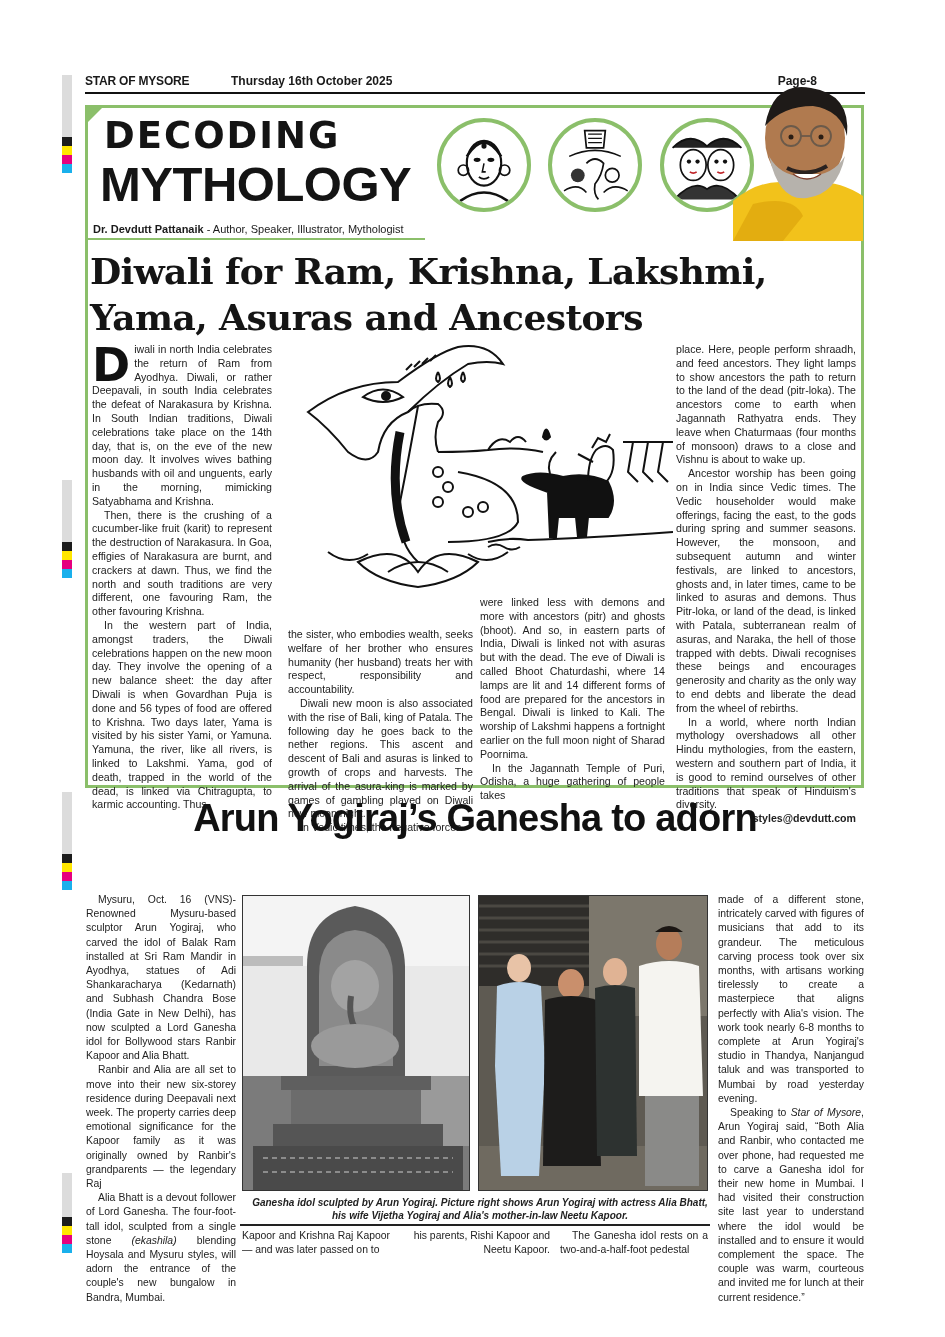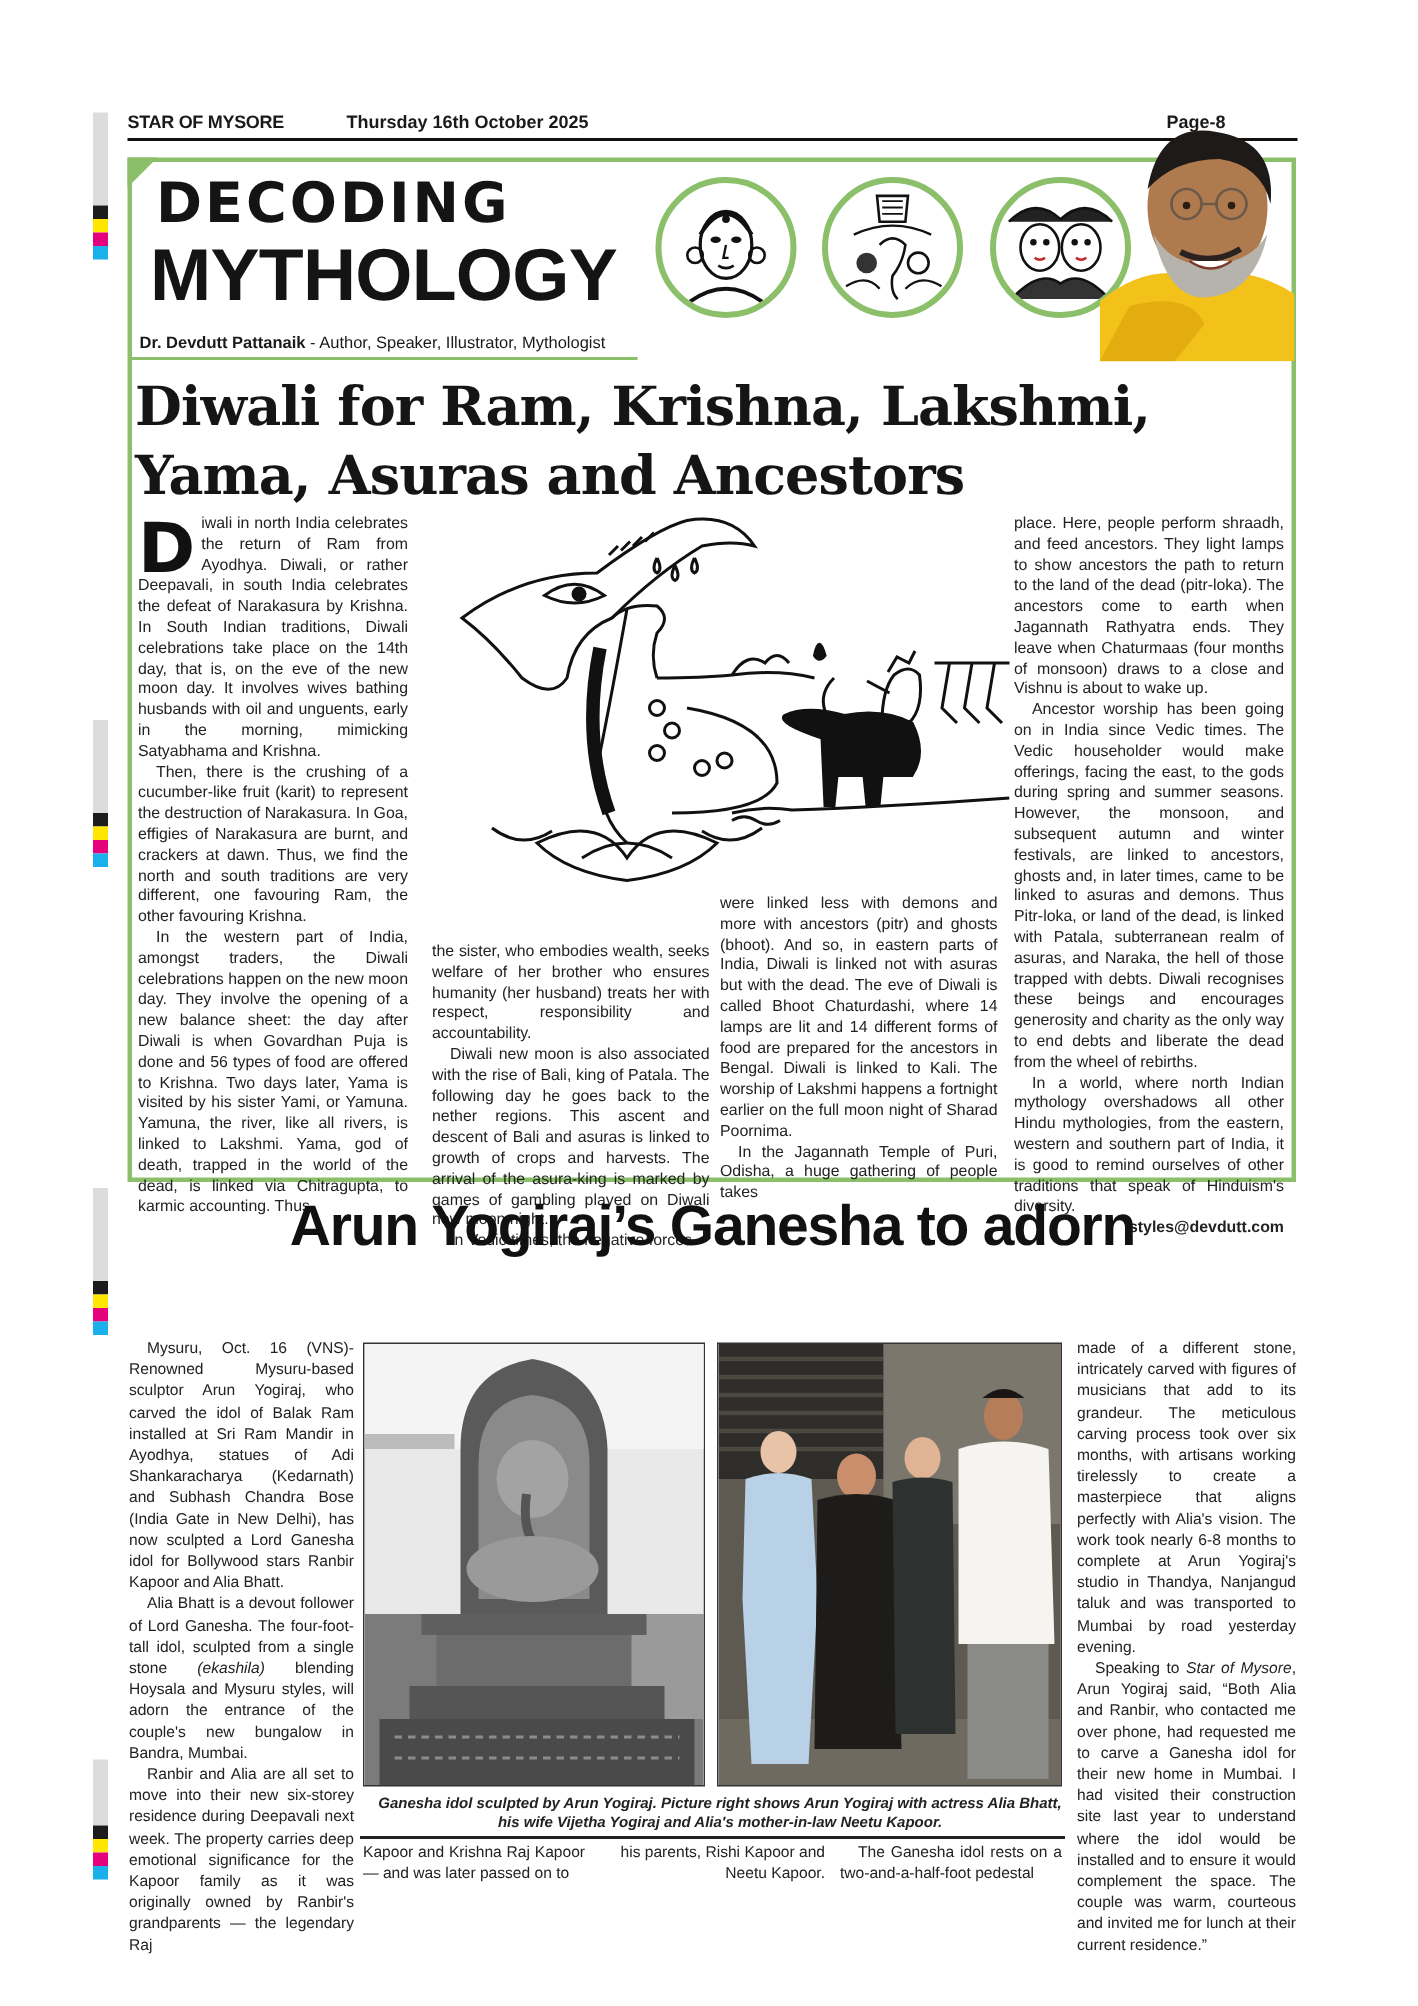--- a/index.html
+++ b/index.html
@@ -220,22 +220,22 @@
   <p>In a world, where north Indian mythology overshadows all other Hindu mythologies, from the eastern, western and southern part of India, it is good to remind ourselves of other traditions that speak of Hinduism's diversity.</p>
   <div class="email">styles@devdutt.com</div>
 </div>
 
 <div class="headline2">
   <div>Arun Yogiraj’s Ganesha to adorn</div>
 </div>
 
 <div class="col" style="left:86px; top:893px; width:150px; font-size:10.4px; line-height:14.2px;">
   <p>Mysuru, Oct. 16 (VNS)- Renowned Mysuru-based sculptor Arun Yogiraj, who carved the idol of Balak Ram installed at Sri Ram Mandir in Ayodhya, statues of Adi Shankaracharya (Kedarnath) and Subhash Chandra Bose (India Gate in New Delhi), has now sculpted a Lord Ganesha idol for Bollywood stars Ranbir Kapoor and Alia Bhatt.</p>
+  <p>Ranbir and Alia are all set to move into their new six-storey residence during Deepavali next week. The property carries deep emotional significance for the Kapoor family as it was originally owned by Ranbir's grandparents — the legendary Raj</p>
   <p><span>Alia Bhatt is a devout follower of Lord Ganesha. The four-foot-tall idol, sculpted from a single stone </span><i>(ekashila)</i><span> blending Hoysala and Mysuru styles, will adorn the entrance of the couple's new bungalow in Bandra, Mumbai.</span></p>
-  <p>Ranbir and Alia are all set to move into their new six-storey residence during Deepavali next week. The property carries deep emotional significance for the Kapoor family as it was originally owned by Ranbir's grandparents — the legendary Raj</p>
 </div>
 
 <div class="photo" style="left:242px; top:895px; width:228px; height:296px;">
   <svg viewBox="0 0 228 296" width="228" height="296">
     <rect width="228" height="296" fill="#e9e9e9"></rect>
     <rect x="0" y="0" width="228" height="70" fill="#f4f4f4"></rect>
     <rect x="0" y="60" width="60" height="10" fill="#bcbcbc"></rect>
     <rect x="0" y="180" width="228" height="116" fill="#7b7b7b"></rect>
     <rect x="176" y="180" width="52" height="70" fill="#9a9a9a"></rect>
     <path d="M64 180 L64 70 Q64 18 112 10 Q160 18 162 70 L162 180 Z" fill="#5a5a5a"></path>

